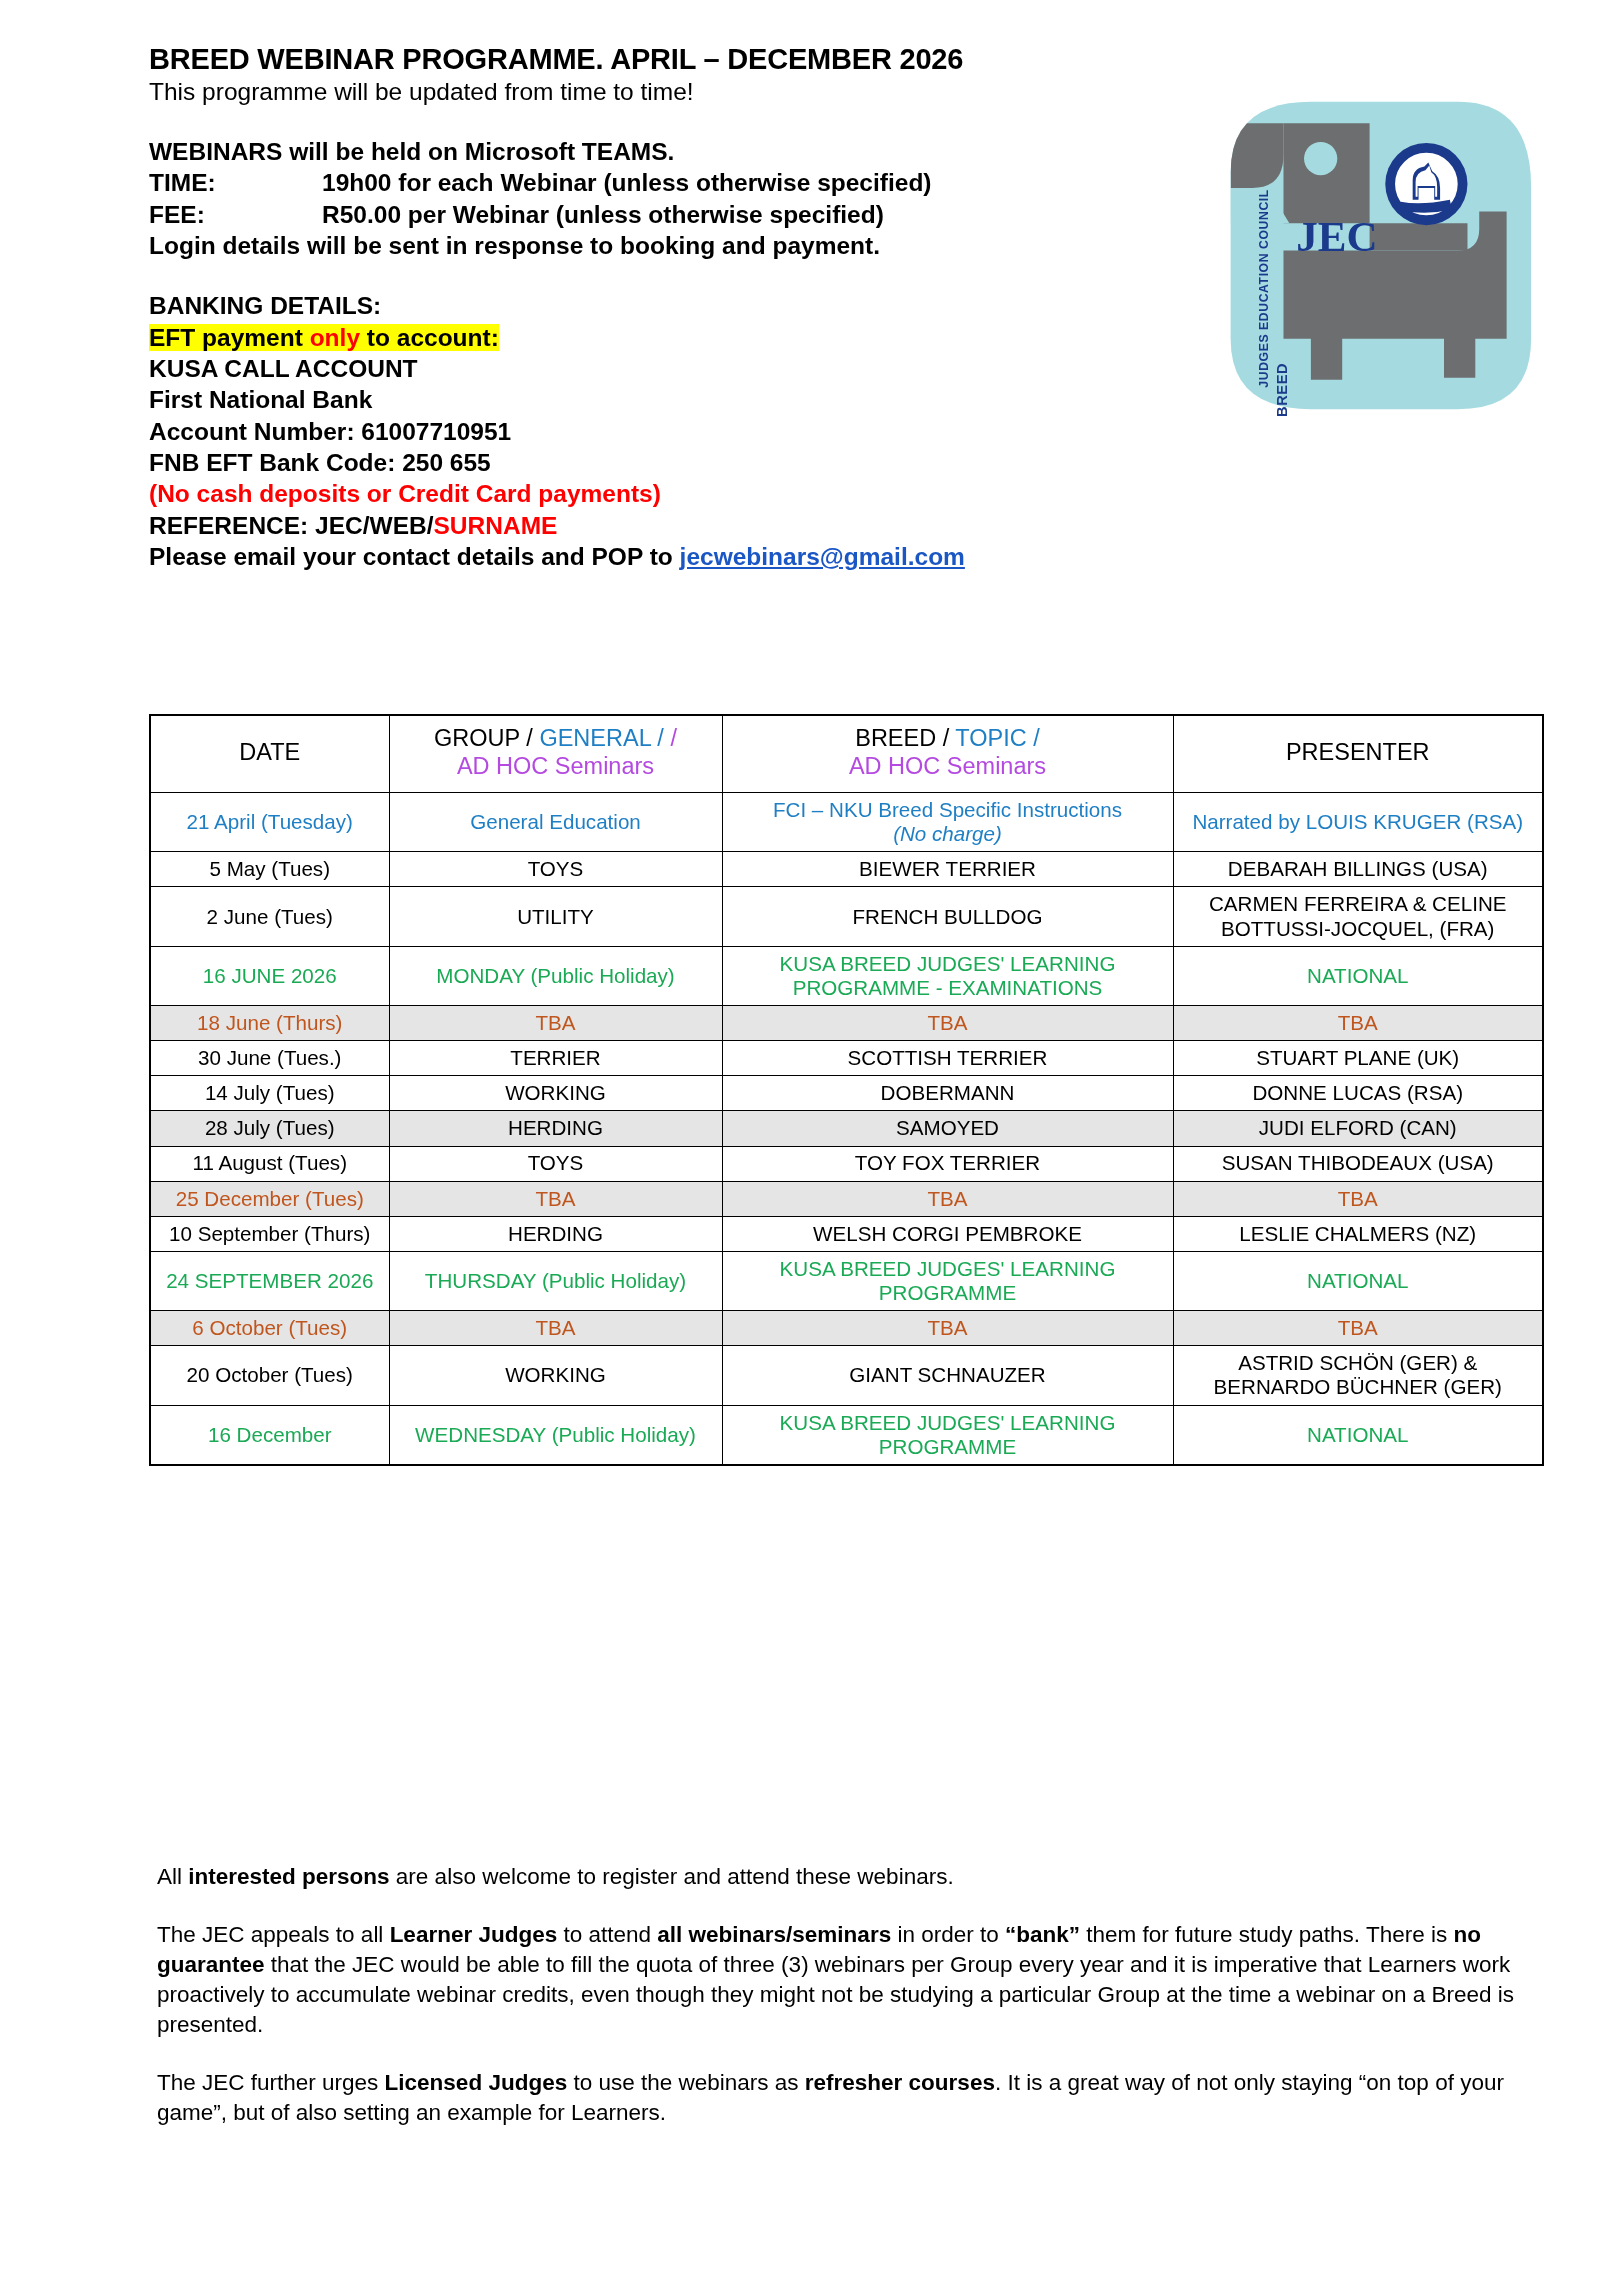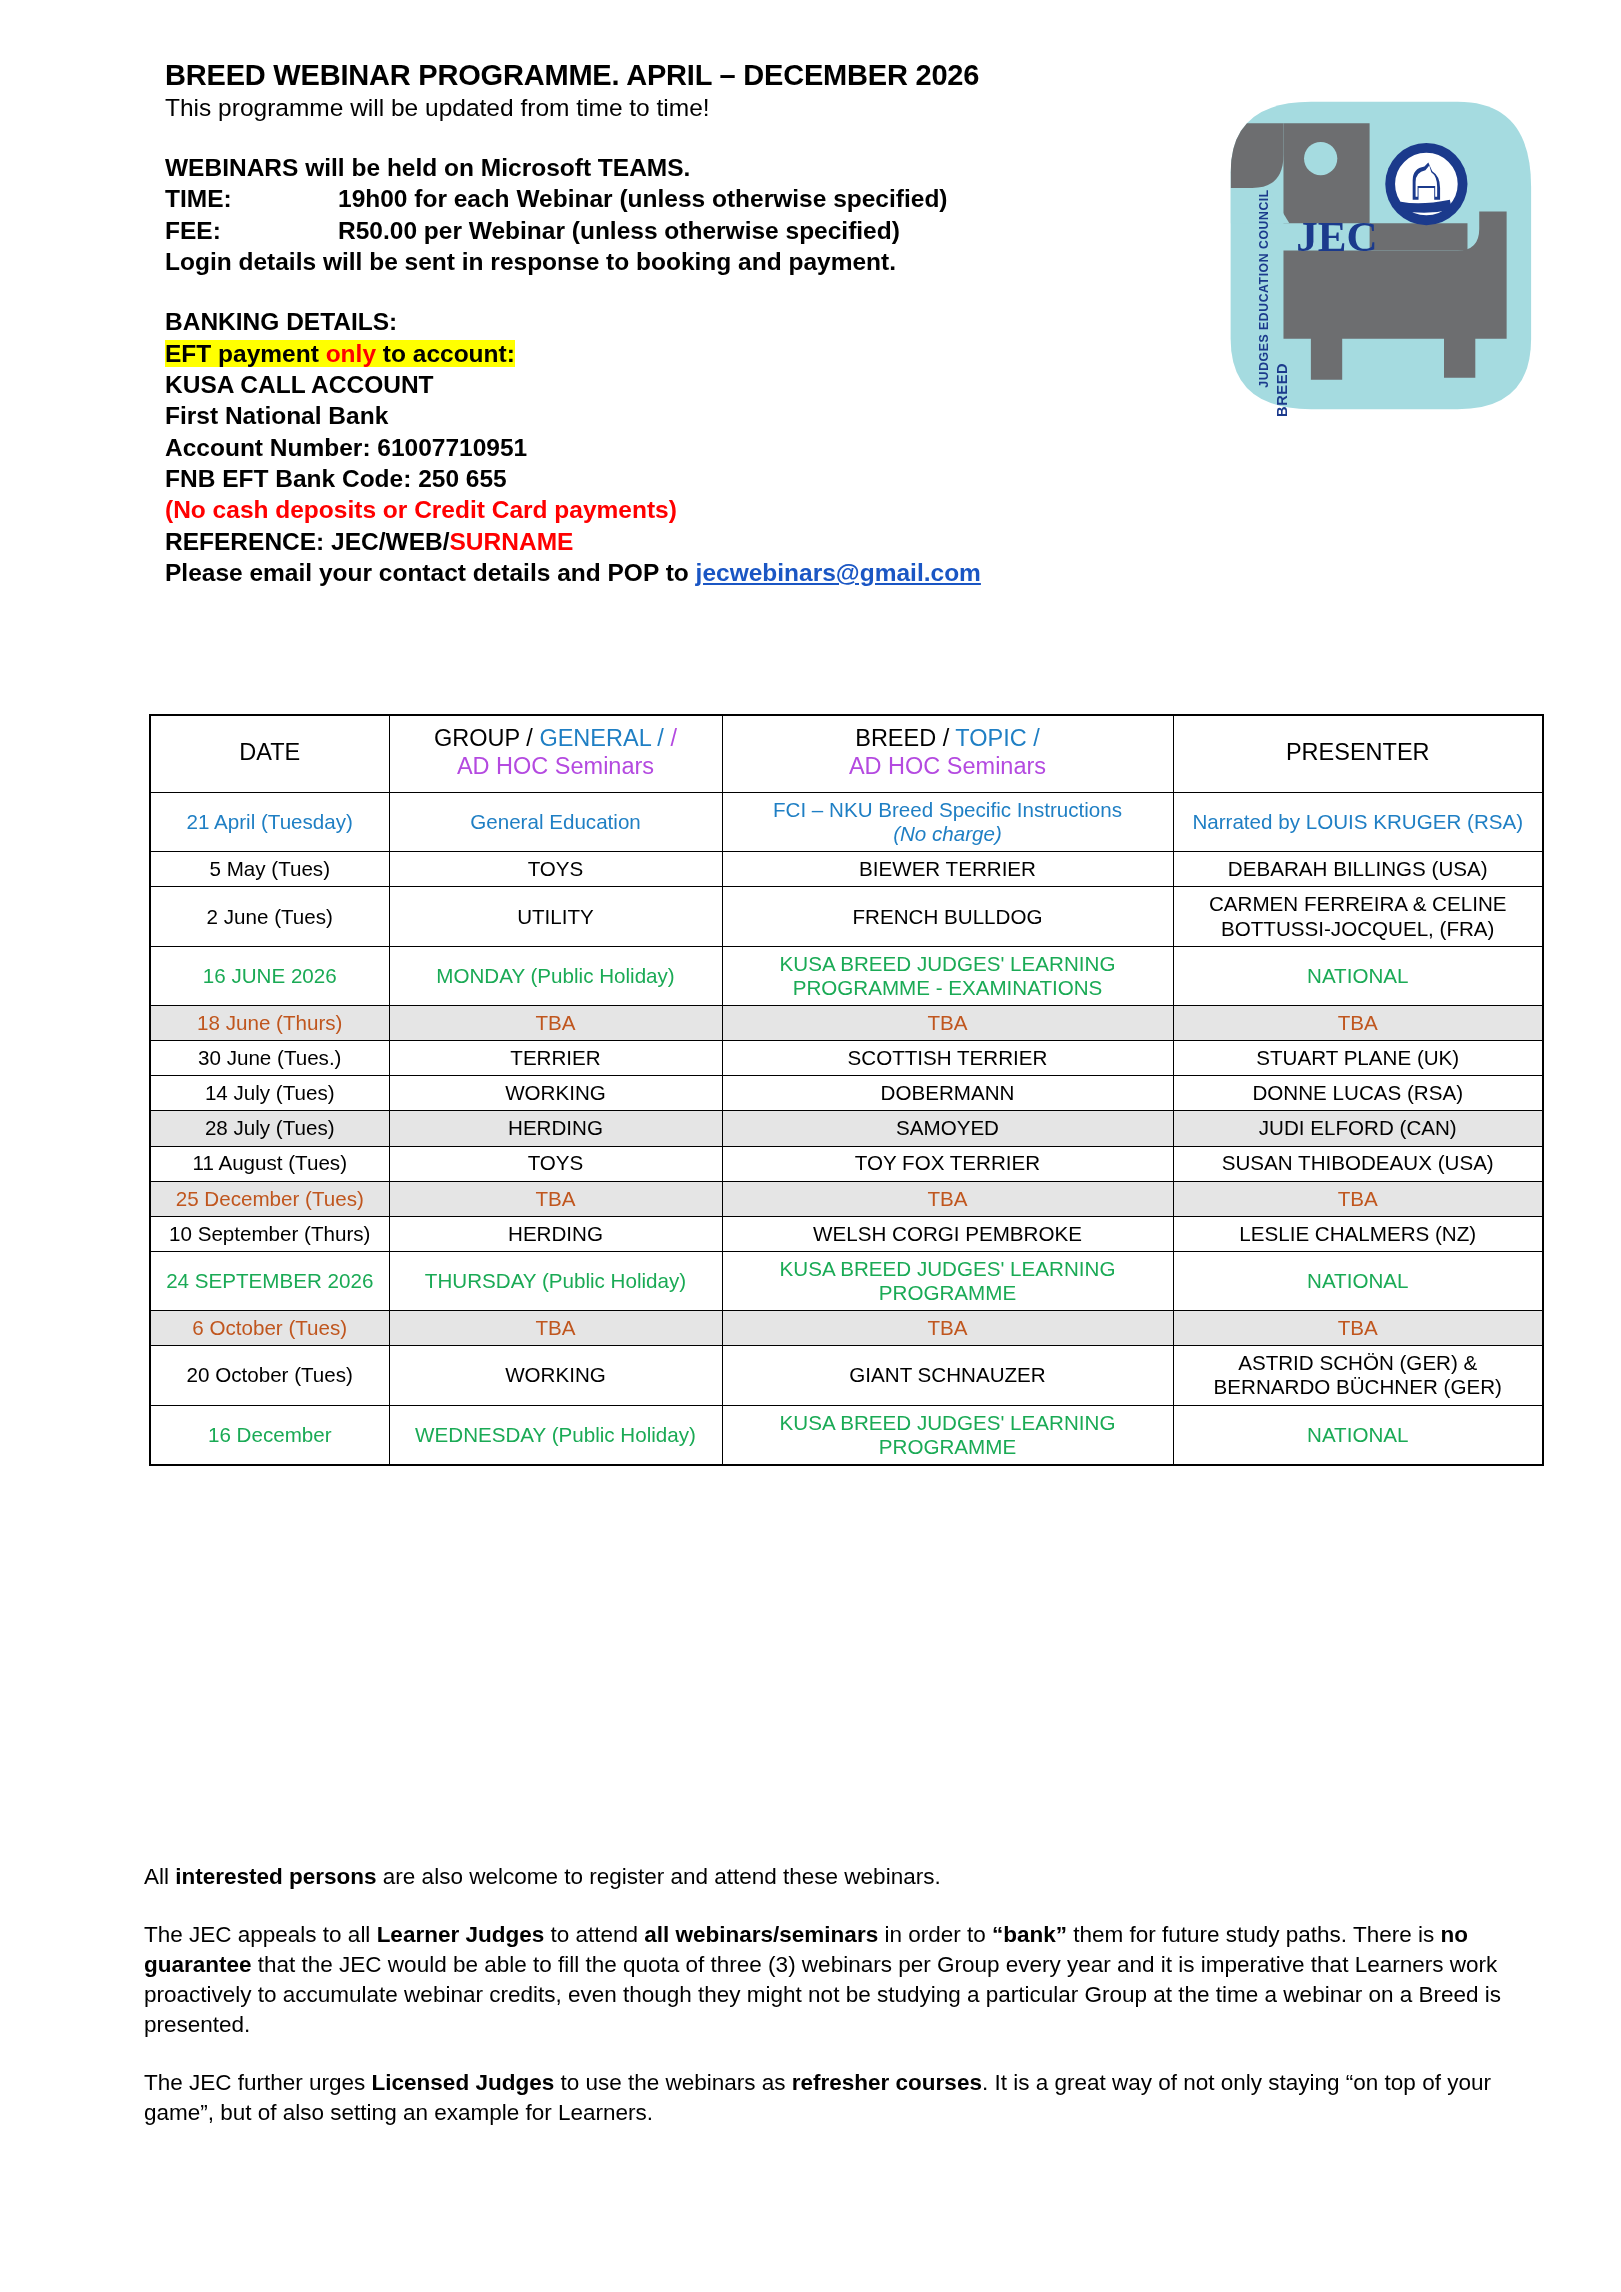--- a/index.html
+++ b/index.html
@@ -6,21 +6,21 @@
   html, body { margin: 0; padding: 0; }
   body {
     width: 1621px;
     height: 2293px;
     background: #ffffff;
     font-family: "Liberation Sans", sans-serif;
     color: #000000;
     position: relative;
     overflow: hidden;
   }
-  .page { position: relative; width: 1621px; height: 2208px; padding: 16px; }
+  .page { position: relative; width: 1621px; height: 2208px; padding: 0; }
 
   
   .header-area { position: relative; padding: 43px 0 0 149px; }
   .doc-title {
     font-size: 29px; font-weight: bold; letter-spacing: -0.2px;
     line-height: 1.12; margin: 0 0 2px 0; white-space: nowrap;
   }
   .subtitle { font-size: 24.5px; line-height: 1.2; margin: 0; font-weight: normal; }
   .blank-line { height: 29px; }
   .bold-line { font-size: 24.5px; font-weight: bold; line-height: 1.28; white-space: nowrap; }
@@ -60,21 +60,21 @@
   .hdr-l2 { display: block; }
   .purple { color: #b44ae0; }
   .blue { color: #1f7fc4; }
   .green { color: #1aaa55; }
   .orange { color: #c0561e; }
   td.date-cell { text-align: left; padding-left: 6.9px; font-size: 20.6px; }
   tr.shaded td { background: #e5e5e5; }
   td .sub-ital { font-style: italic; display: block; }
 
   
-  .footer { position: absolute; top: 1862px; left: 144px; width: 1372px; }
+  .footer { position: absolute; top: 1862px; left: 157px; width: 1372px; }
   .footer p { font-size: 22.5px; line-height: 1.33; margin: 0 0 28px 0; }
   .footer b { font-weight: bold; }
 </style>
 </head>
 <body>
 
 <div class="page">
 
   <div class="header-area">
     <div class="doc-title">BREED WEBINAR PROGRAMME. APRIL – DECEMBER 2026</div>

